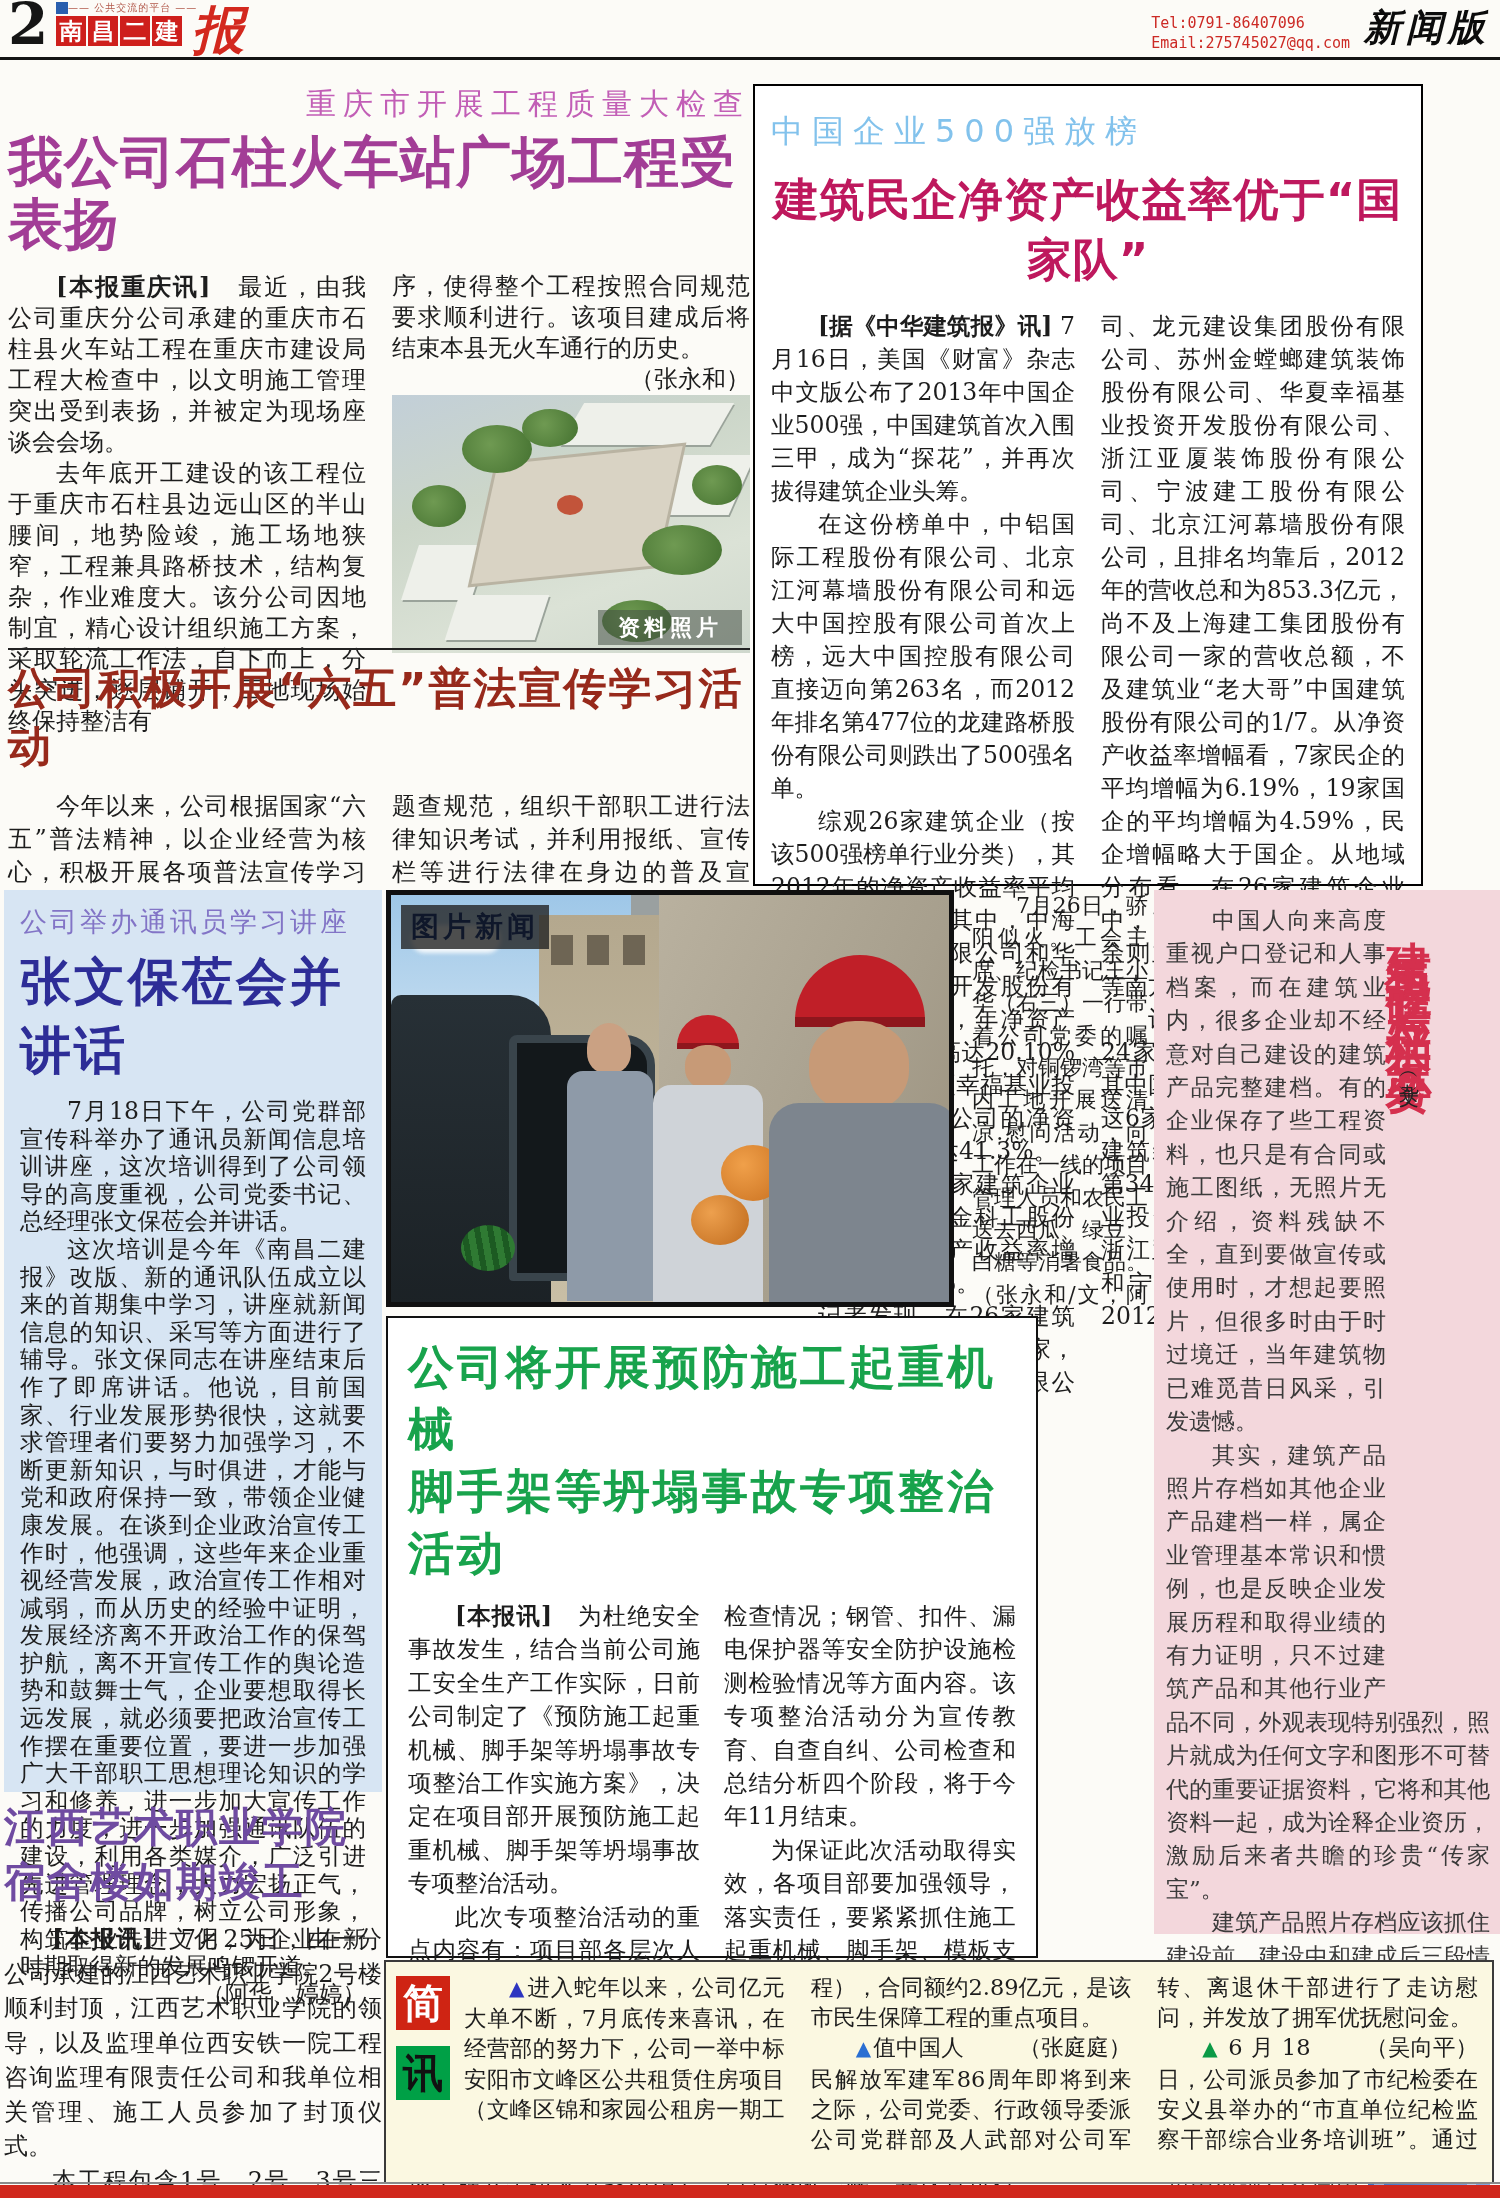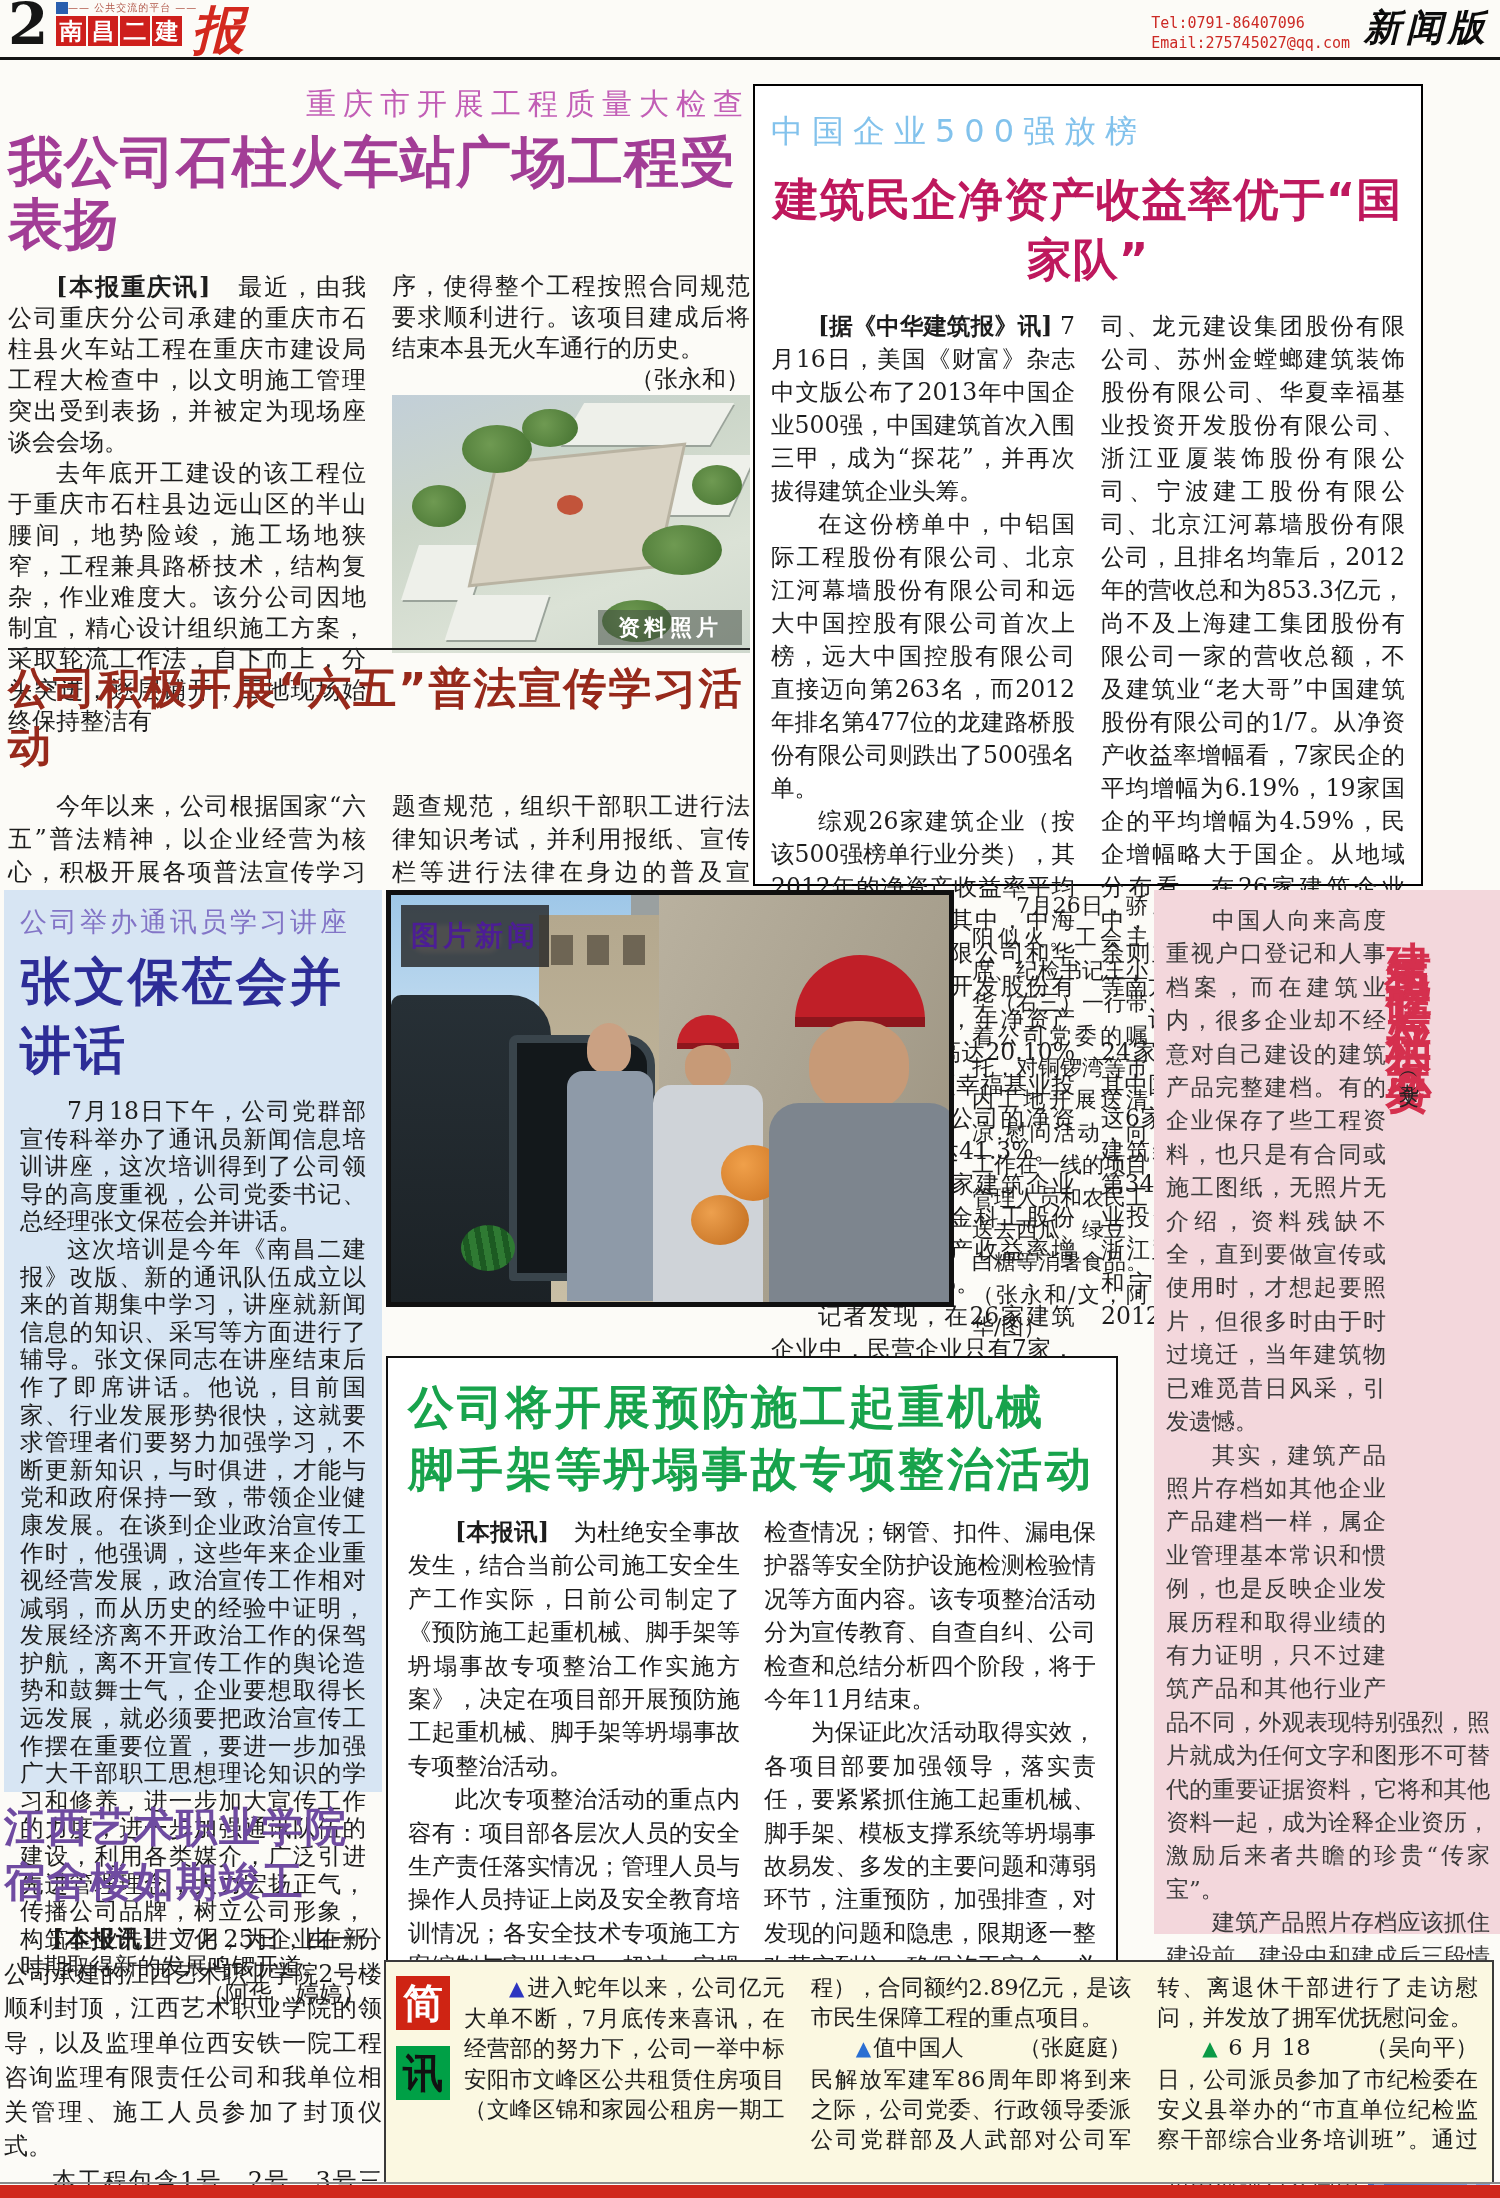--- a/index.html
+++ b/index.html
@@ -60,27 +60,27 @@
            box-sizing:border-box;padding:14px 16px;}
   .sidebar .kicker{font-size:27px;color:#8274c6;letter-spacing:3px;font-family:"DejaVu Sans",sans-serif;}
   .sidebar .headline{font-size:51px;font-weight:bold;color:#2d2d97;letter-spacing:3px;margin:8px 0 12px;
                      font-family:"DejaVu Sans",sans-serif;}
   .sidebar .bodytx{font-size:23.5px;line-height:27.6px;}
   
   .pnews{position:absolute;left:386px;top:890px;width:762px;height:420px;}
   .pn-frame{position:absolute;left:0;top:0;width:568px;height:417px;border:5px solid #101010;
             box-sizing:border-box;background:#9aa0a0;overflow:hidden;}
   .pb{position:absolute;}
-  .pn-label{position:absolute;left:10px;top:10px;background:rgba(35,35,35,.8);color:#4c1d95;font-size:28px;
-            font-weight:bold;letter-spacing:4px;padding:12px 10px;font-family:"DejaVu Sans",sans-serif;z-index:5;}
+  .pn-label{position:absolute;left:10px;top:10px;background:rgba(35,35,35,.8);color:#0f172a;font-size:28px;
+            font-weight:bold;letter-spacing:4px;padding:3px 10px;font-family:"DejaVu Sans",sans-serif;z-index:5;}
   .pn-caption{position:absolute;left:586px;top:0px;width:176px;font-size:22px;line-height:32.4px;
               text-align:justify;}
   
-  .green{position:absolute;left:386px;top:1316px;width:732px;height:642px;border:2px solid #111;
-         box-sizing:border-box;padding:18px 20px 12px;background:#fff;margin-top:40px;}
+  .green{position:absolute;left:386px;top:1316px;width:652px;height:642px;border:2px solid #111;
+         box-sizing:border-box;padding:18px 20px 12px;background:#fff;}
   .green .headline{font-size:46px;line-height:62px;font-weight:bold;color:#18a34c;letter-spacing:3px;
                    font-family:"DejaVu Sans",sans-serif;}
   .green .cols{margin-top:16px;column-count:2;column-gap:24px;font-size:23.5px;line-height:33.4px;}
   
   .jx{position:absolute;left:4px;top:1800px;width:378px;}
   .jx .headline{font-size:41px;line-height:55px;font-weight:bold;color:#6f4ba1;letter-spacing:2px;
                 font-family:"DejaVu Sans",sans-serif;}
   .jx .bodytx{margin-top:12px;font-size:24px;line-height:34.5px;}
   
   .pink{position:absolute;left:1154px;top:890px;width:346px;height:1044px;background:#f3d7dc;

